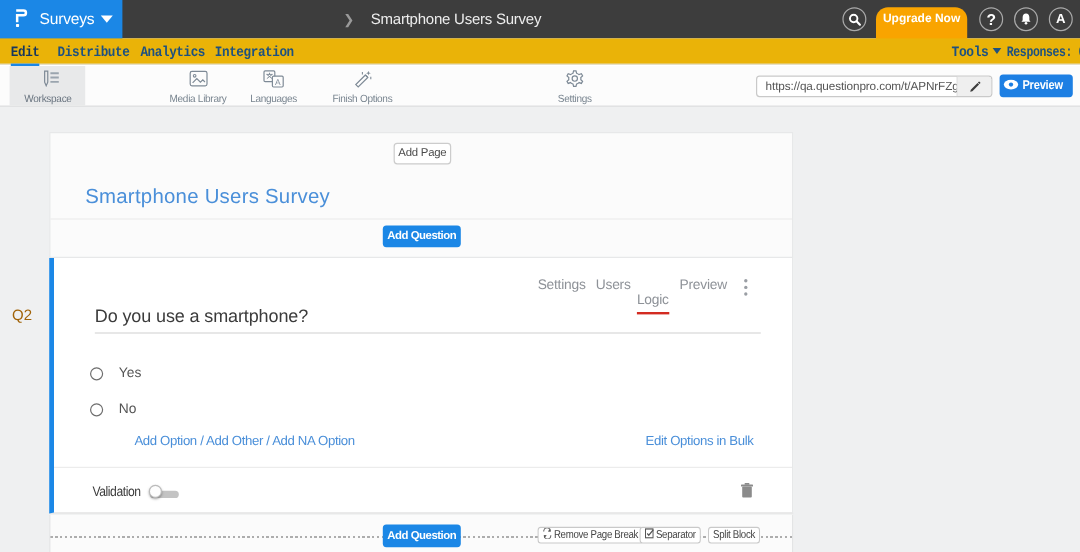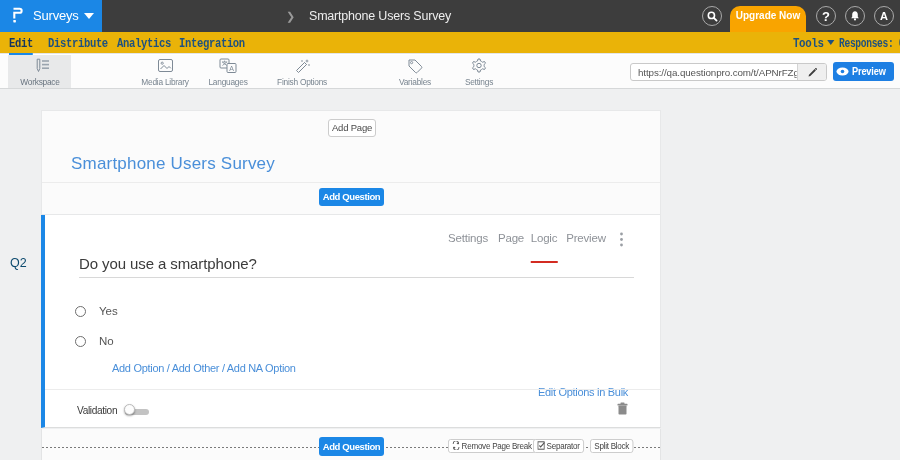--- a/index.html
+++ b/index.html
@@ -24,38 +24,38 @@
 #ws-sel { position:absolute; left:8px; top:0; width:63px; height:33px; background:#e8e9ea; }
 .titem { position:absolute; top:3px; width:64px; text-align:center; }
 .titem svg { display:block; margin:0 auto; }
 .tlabel { font-size:8.7px; letter-spacing:-0.25px; color:#78848f; margin-top:3px; white-space:nowrap; transform:scaleX(0.96); }
 #urlbox { position:absolute; left:630px; top:8px; width:197px; height:18px; background:#fff; border:1px solid #c9c9c9; border-radius:3px; }
 #urltext { position:absolute; left:7px; top:3px; width:160px; overflow:hidden; font-size:9.8px; color:#555; white-space:nowrap; letter-spacing:-0.1px; }
 #pencil-seg { position:absolute; right:0; top:0; width:29px; height:16px; background:#efefef; border-left:1px solid #d4d4d4; border-radius:0 2px 2px 0; }
 #preview-btn { position:absolute; left:833px; top:7px; width:61px; height:19px; background:#1d7fe3; border-radius:3px; color:#fff; font-size:10.5px; font-weight:bold; text-align:center; line-height:19px; letter-spacing:-0.2px; }
 
 #content { position:absolute; left:0; top:89px; width:900px; height:371px; background:#eff0f1; }
-#q2label { position:absolute; left:10px; top:167px; font-size:12.5px; color:#0c4a6e; }
+#q2label { position:absolute; left:10px; top:167px; font-size:12.5px; color:#a16207; }
 #col { position:absolute; left:41px; top:0; width:620px; }
 #headcard { position:absolute; left:0; top:21px; width:620px; height:105px; background:#fbfbfb; border:1px solid #e7e8e9; }
 #addlogo { position:absolute; left:286px; top:8px; width:48px; height:18px; background:#fff; border:1px solid #ccc; border-radius:3px; font-size:9.5px; color:#4a4a4a; text-align:center; line-height:16px; letter-spacing:-0.2px; }
 #title { position:absolute; left:29px; top:43px; font-size:17px; color:#4a8fd9; letter-spacing:0.2px; }
 #headdiv { position:absolute; left:0; top:71px; width:618px; border-top:1px solid #ececec; }
 .addq { position:absolute; width:65px; height:18px; background:#1b87e6; border-radius:3px; color:#fff; font-size:9.5px; font-weight:bold; text-align:center; line-height:18px; white-space:nowrap; letter-spacing:-0.4px; }
 #addq1 { left:277px; top:77px; }
 
 #qcard { position:absolute; left:0; top:126px; width:620px; height:213px; background:#fff; border-left:4px solid #1b87e6; border-bottom:1px solid #dcdddd; border-right:1px solid #e7e8e9; }
 .qmenu { position:absolute; top:17px; transform:translateX(-50%); font-size:11.5px; color:#8e9298; letter-spacing:-0.2px; }
-#m-logic { border-bottom:2px solid #d32b21; padding-bottom:17px; }
+#m-logic { border-bottom:2px solid #d32b21; padding-bottom:4px;margin-top:12px; }
 #qtext { position:absolute; left:34px; top:40px; font-size:15px; color:#3b3b3b; letter-spacing:-0.1px; }
 #qunderline { position:absolute; left:34px; top:62px; width:555px; border-top:1px solid #d8d8d8; }
 .radio { position:absolute; left:30px; width:11px; height:11px; border:1.3px solid #6e6e6e; border-radius:50%; background:#fff; }
 .optlabel { position:absolute; left:54px; font-size:11.5px; color:#555; }
 #links { position:absolute; left:53px; top:147px; font-size:11px; color:#4a8fd9; letter-spacing:-0.3px;margin-left:14px; }
-#bulk { position:absolute; right:32px; top:147px; font-size:11px; color:#4a8fd9; letter-spacing:-0.3px;margin-top:24px; }
+#bulk { position:absolute; right:32px; top:147px; font-size:11px; color:#4a8fd9; letter-spacing:-0.3px; }
 #qdiv { position:absolute; left:0; top:174px; width:615px; border-top:1px solid #ececec; }
 #validation { position:absolute; left:32px; top:189px; font-size:11.5px; color:#3a3a3a; letter-spacing:-0.4px; transform:scaleX(0.88); transform-origin:left; }
 #toggle-track { position:absolute; left:80px; top:193.5px; width:24px; height:6px; background:#c3c3c3; border-radius:3px; }
 #toggle-knob { position:absolute; left:79px; top:189px; width:11px; height:11px; background:#fdfdfd; border:0.5px solid #bbb; border-radius:50%; box-shadow:0 1px 2px rgba(0,0,0,0.35); }
 
 #footstrip { position:absolute; left:0; top:339.5px; width:620px; height:32px; background:#fbfbfb; border:1px solid #e3e4e5; border-top:none; }
 #dashline { position:absolute; left:0; top:18px; width:618px; height:1px; background:repeating-linear-gradient(90deg,#7a7a7a 0 2px,transparent 2px 4px); }
 #addq2 { left:277px; top:8px; height:19px; line-height:19px; }
 .fbtn { position:absolute; top:10px; height:14px; background:#fff; border:1px solid #c9c9c9; border-radius:3px; font-size:9.5px; color:#444; line-height:12px; padding:0 4px; white-space:nowrap; letter-spacing:-0.3px; transform:scaleX(0.85); transform-origin:left; }
 
@@ -133,27 +133,20 @@
   <div class="titem" style="left:270px;">
     <svg width="17" height="16" viewBox="0 0 17 16">
       <path d="M10.5 4.5 L2.5 12.5 L4.5 14.5 L12.5 6.5 Z" fill="none" stroke="#7e8a96" stroke-width="1"></path>
       <line x1="10.5" y1="4.5" x2="12.5" y2="6.5" stroke="#7e8a96" stroke-width="1"></line>
       <path d="M13 1 L13.5 2.5 L15 3 L13.5 3.5 L13 5 L12.5 3.5 L11 3 L12.5 2.5 Z" fill="#7e8a96"></path>
       <line x1="8" y1="2" x2="8" y2="4" stroke="#7e8a96" stroke-width="0.9"></line>
       <line x1="15" y1="6" x2="15" y2="8" stroke="#7e8a96" stroke-width="0.9"></line>
     </svg>
     <div class="tlabel">Finish Options</div>
   </div>
-  <div class="titem" style="left:383px;">
-    <svg width="17" height="16" viewBox="0 0 17 16">
-      <path d="M2 2 L8 2 L14.5 8.5 Q15.3 9.3 14.5 10.1 L10.1 14.5 Q9.3 15.3 8.5 14.5 L2 8 Z" fill="none" stroke="#7e8a96" stroke-width="1"></path>
-      <circle cx="4.6" cy="4.6" r="1.1" fill="none" stroke="#7e8a96" stroke-width="0.9"></circle>
-    </svg>
-    <div class="tlabel">Variables</div>
-  </div>
   <div class="titem" style="left:447px;">
     <svg width="16" height="16" viewBox="0 0 16 16">
       <path d="M8 1 L9 1 L9.5 3 A5 5 0 0 1 11.5 4.2 L13.5 3.5 L14.5 5.2 L13 6.6 A5 5 0 0 1 13 8.4 L14.5 9.8 L13.5 11.5 L11.5 10.8 A5 5 0 0 1 9.5 12 L9 14 L7 14 L6.5 12 A5 5 0 0 1 4.5 10.8 L2.5 11.5 L1.5 9.8 L3 8.4 A5 5 0 0 1 3 6.6 L1.5 5.2 L2.5 3.5 L4.5 4.2 A5 5 0 0 1 6.5 3 L7 1 Z" fill="none" stroke="#7e8a96" stroke-width="1"></path>
       <circle cx="8" cy="7.5" r="2.2" fill="none" stroke="#7e8a96" stroke-width="1"></circle>
     </svg>
     <div class="tlabel">Settings</div>
   </div>
   <div id="urlbox">
     <span id="urltext">https://qa.questionpro.com/t/APNrFZgQ</span>
     <div id="pencil-seg">
@@ -173,21 +166,21 @@
   <span id="q2label">Q2</span>
   <div id="col">
     <div id="headcard">
       <div id="addlogo">Add Page</div>
       <div id="title">Smartphone Users Survey</div>
       <div id="headdiv"></div>
       <div class="addq" id="addq1">Add Question</div>
     </div>
     <div id="qcard">
       <span class="qmenu" style="left:423px;">Settings</span>
-      <span class="qmenu" style="left:466px;">Page</span>
+      <span class="qmenu" style="left:466px;">Users</span>
       <span class="qmenu" id="m-logic" style="left:499px;">Logic</span>
       <span class="qmenu" style="left:541px;">Preview</span>
       <svg id="mdots2" width="5" height="15" viewBox="0 0 5 15" style="position:absolute;left:574px;top:17px;">
           <circle cx="2.5" cy="2" r="1.4" fill="#9a9ea4"></circle>
           <circle cx="2.5" cy="7.5" r="1.4" fill="#9a9ea4"></circle>
           <circle cx="2.5" cy="13" r="1.4" fill="#9a9ea4"></circle>
         </svg>
       <div id="qtext">Do you use a smartphone?</div>
       <div id="qunderline"></div>
       <div class="radio" style="top:91px;"></div>

